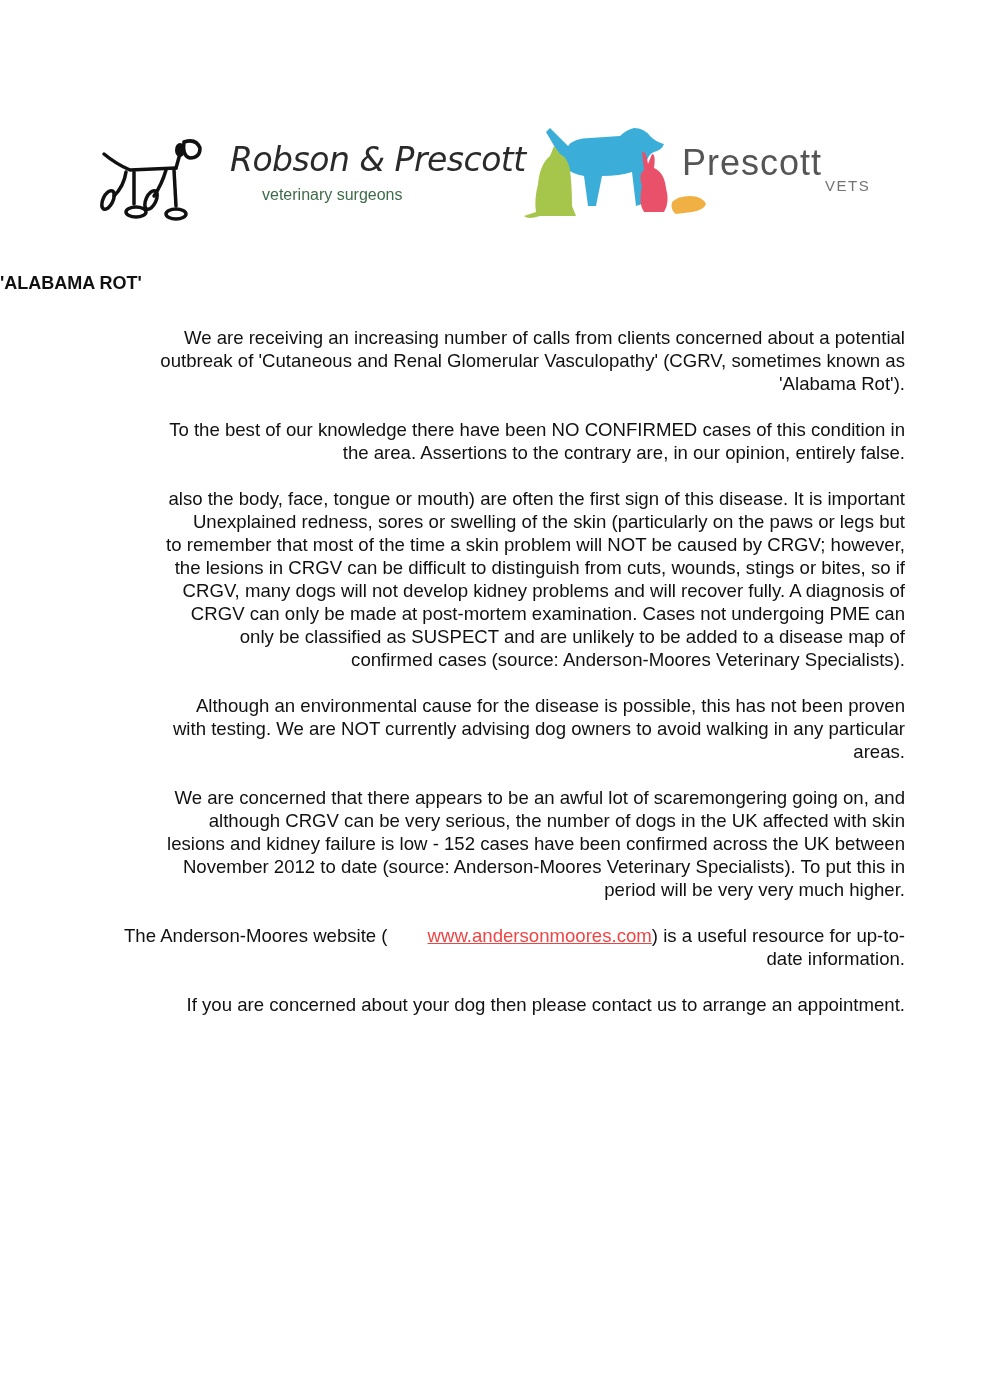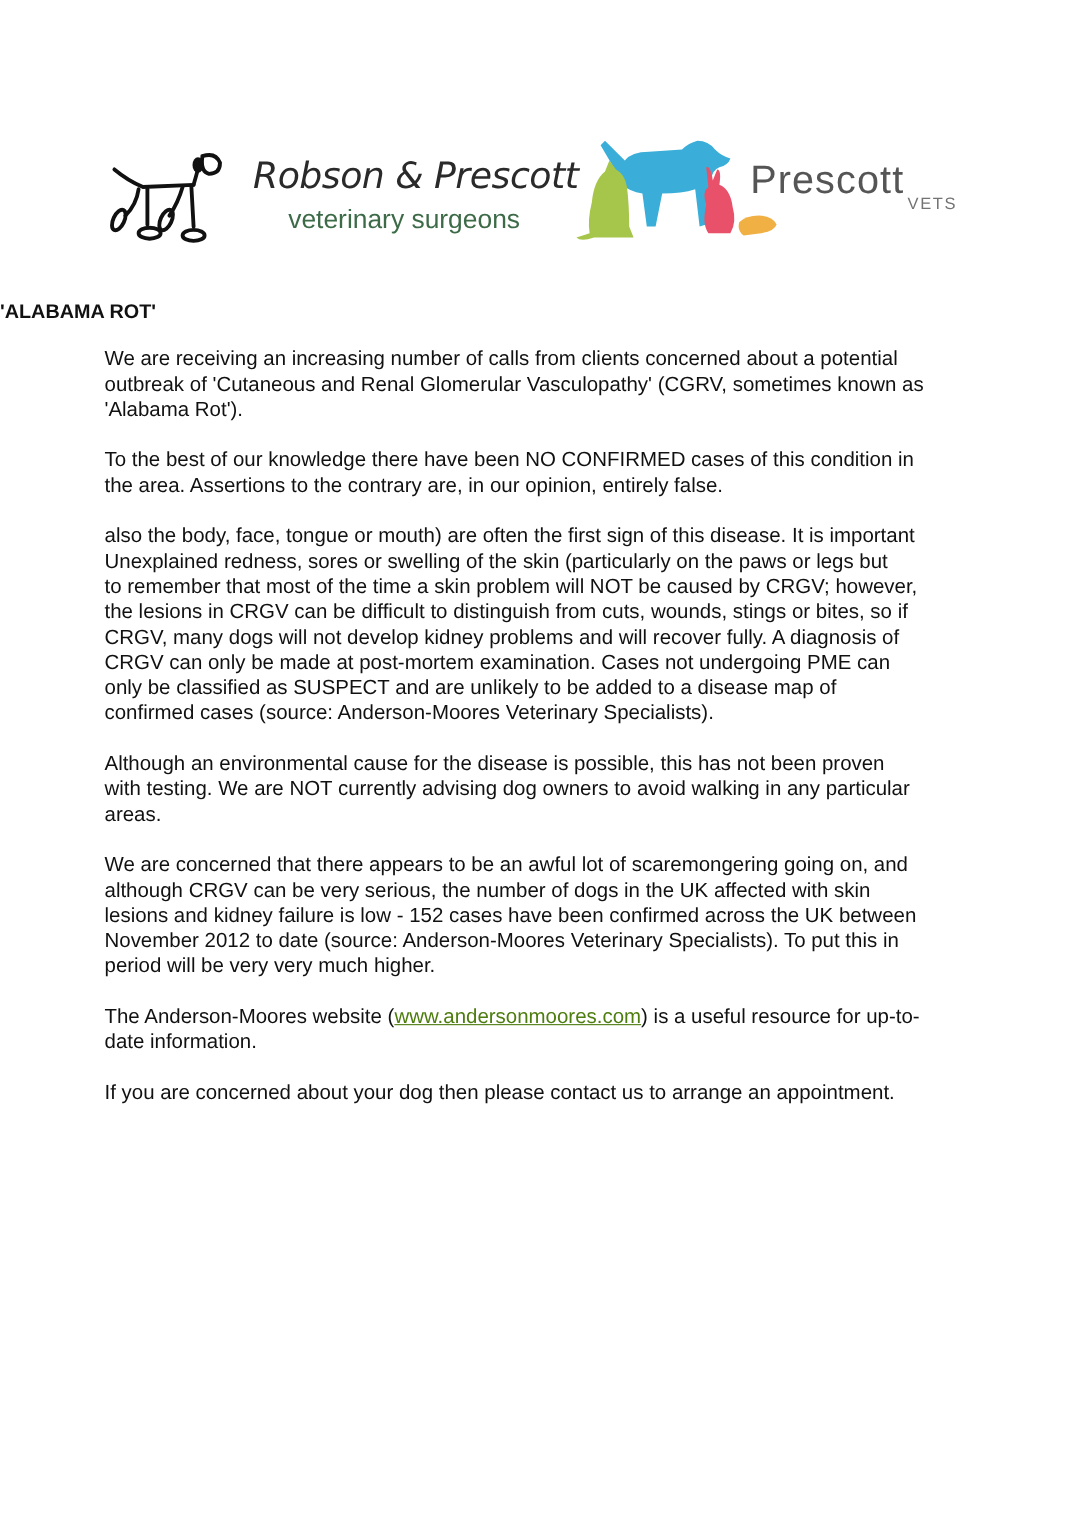--- a/index.html
+++ b/index.html
@@ -2,30 +2,30 @@
 <html><head>
 <meta charset="utf-8">
 <style>
   html, body { margin: 0; padding: 0; background: #ffffff; }
   body { width: 989px; height: 1400px; position: relative; overflow: hidden;
          font-family: "Liberation Sans", sans-serif; color: #111; }
   .header { position: absolute; top: 120px; left: 0; width: 848px; height: 110px; }
   .rp-logo { position: absolute; left: 96px; top: 14px; width: 110px; height: 90px; }
   .rp-name { position: absolute; left: 230px; top: 20px; font-family: "DejaVu Sans", sans-serif;
              font-size: 33px; color: #2a2a2a; letter-spacing: -0.5px; font-style: italic; }
-  .rp-sub { position: absolute; left: 262px; top: 66px; font-size: 24px; color: #3d6b48; text-align: right; }
+  .rp-sub { position: absolute; left: 262px; top: 66px; font-size: 16px; color: #3d6b48; text-align: right; }
   .mv-logo { position: absolute; left: 520px; top: 4px; width: 200px; height: 102px; }
   .mv-name { position: absolute; left: 682px; top: 22px; font-size: 36px; color: #555; letter-spacing: 1px; }
   .mv-sub { position: absolute; left: 825px; top: 57px; font-size: 15px; color: #737373; letter-spacing: 1.5px; }
   .title { position: absolute; top: 273px; left: 0; width: 989px; text-align: left;
            font-weight: bold; font-size: 18px; }
-  .doc { position: absolute; left: 95px; top: 314px; width: 810px; font-size: 18.6px; line-height: 23px; }
+  .doc { position: absolute; left: 95px; top: 326px; width: 810px; font-size: 18.6px; line-height: 23px; text-align: right; }
   .para { margin: 0 0 23px 0; }
   .line { display: block; white-space: nowrap; }
-  a.link { color: #4d7c0f; text-decoration: underline; }
+  a.link { color: #ef4444; text-decoration: underline; margin-left: 40px; }
 </style>
 </head>
 <body>
 
 <div class="header">
   <svg class="rp-logo" viewBox="0 0 110 90">
     <g fill="none" stroke="#111" stroke-width="3.5" stroke-linecap="round">
       <path d="M8 20 Q20 30 34 36 L80 34"></path>
       <path d="M80 34 Q84 20 86 12"></path>
       <path d="M30 38 Q28 52 18 62"></path>

